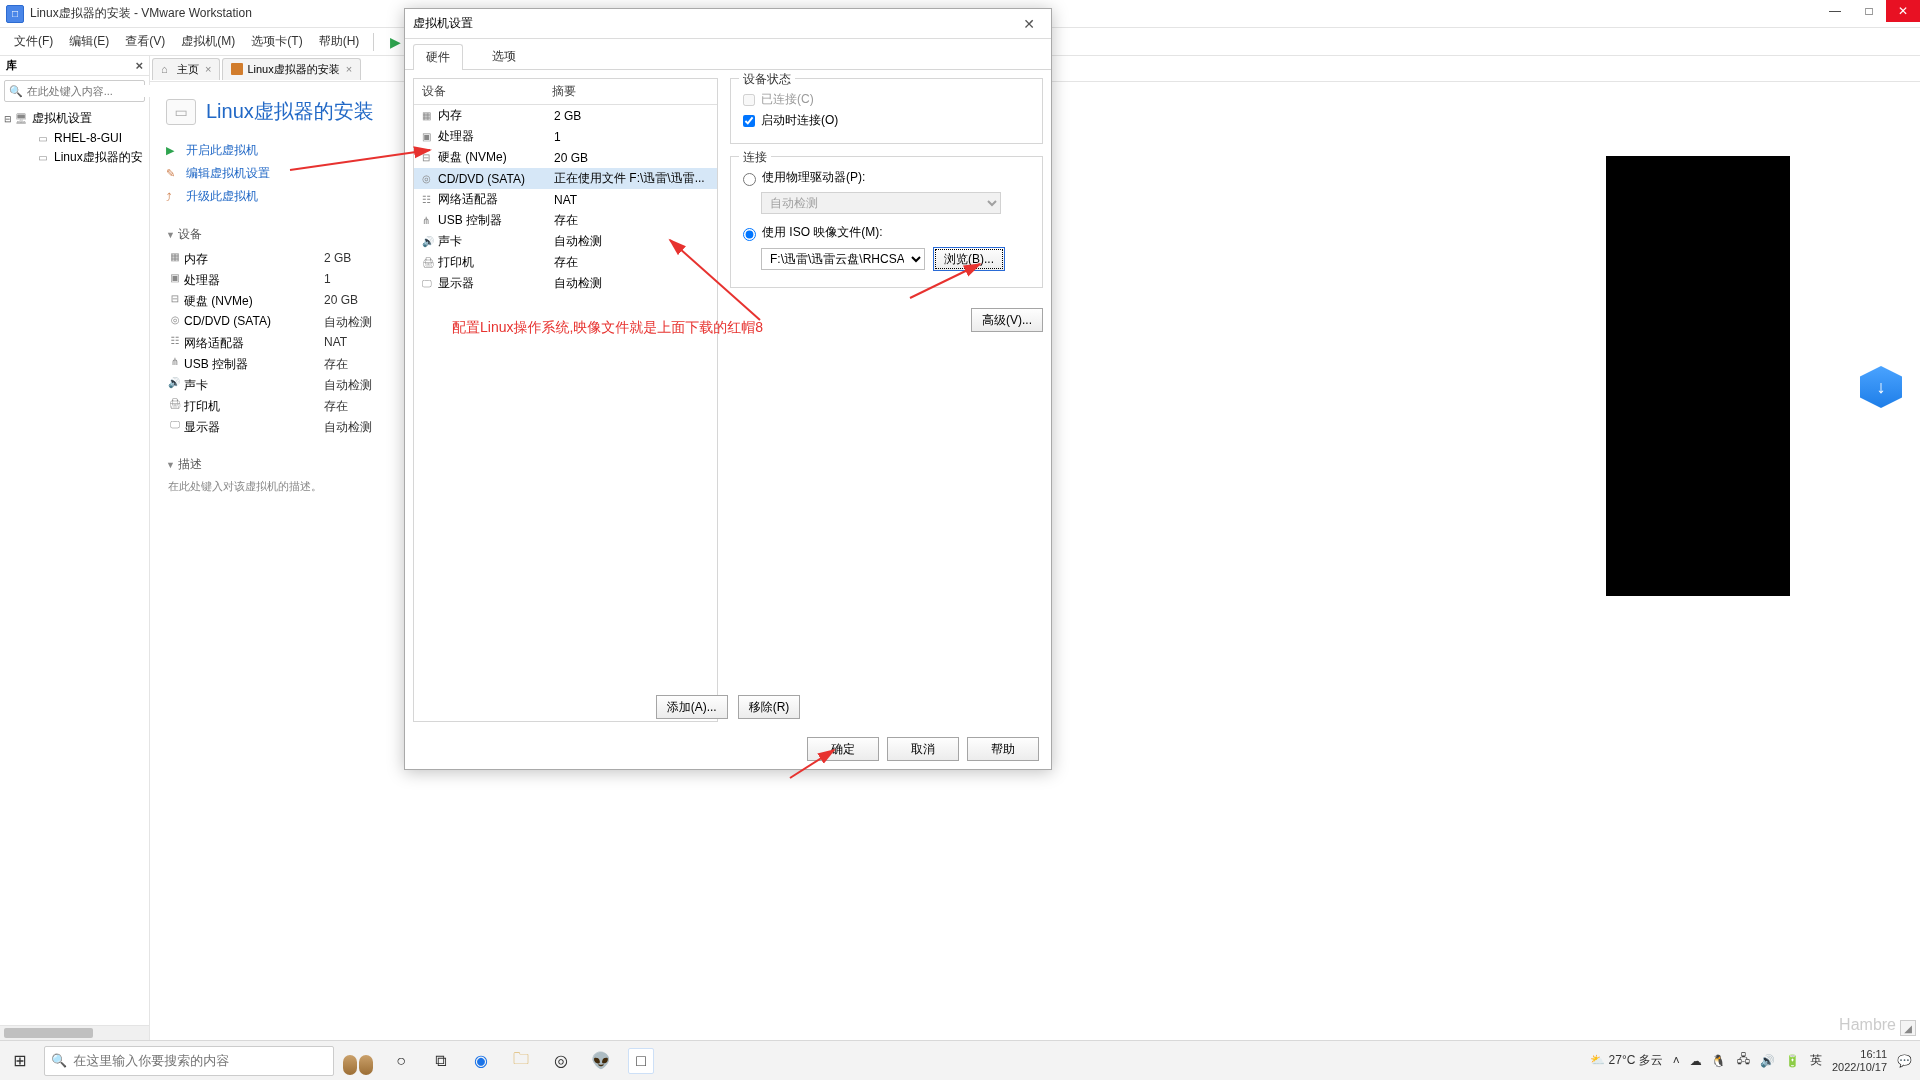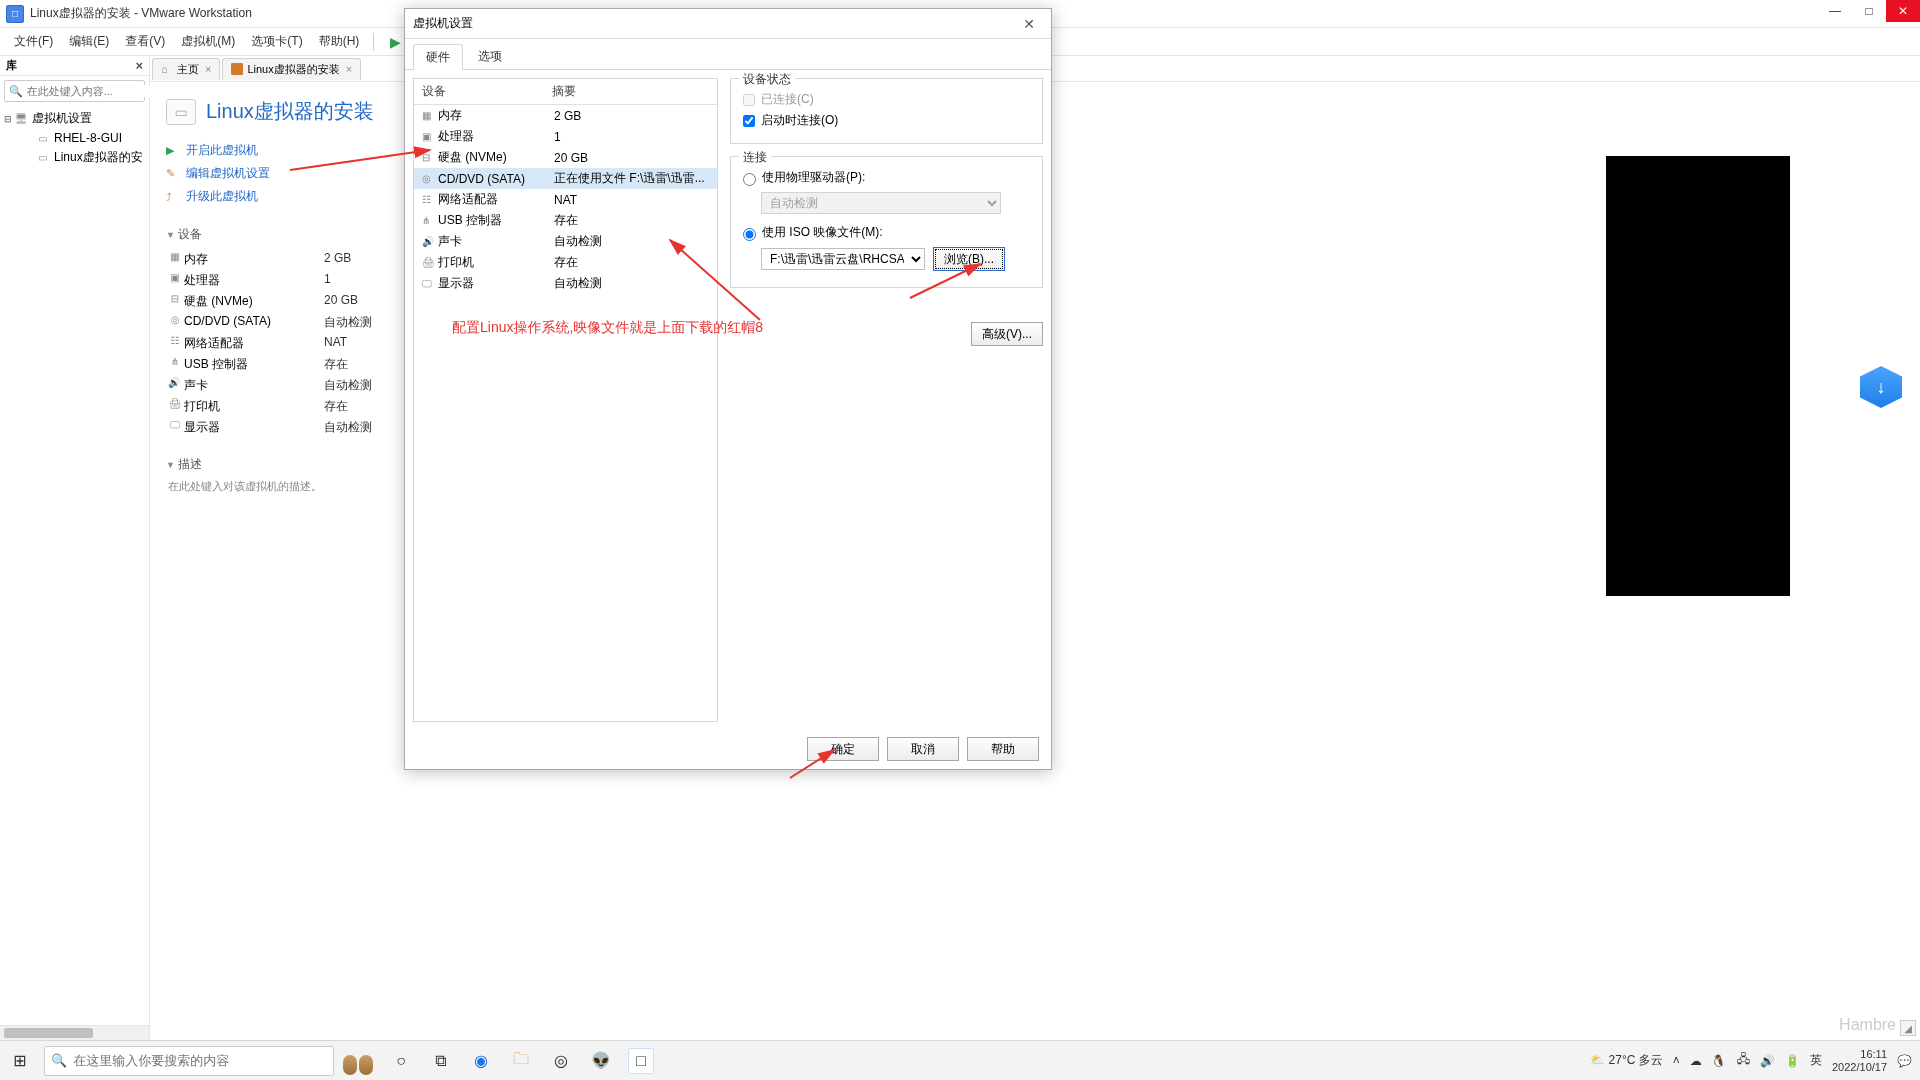--- a/index.html
+++ b/index.html
@@ -67,21 +67,21 @@
 
 
 .bird { position:absolute; right:18px; top:310px; width:42px; height:42px; background:linear-gradient(#4aa3ff,#1e7ee8); clip-path: polygon(50% 0%, 100% 25%, 100% 75%, 50% 100%, 0% 75%, 0% 25%); display:flex;align-items:center;justify-content:center;color:#fff;font-size:18px;}
 
 
 .dialog-mask { position:absolute; left:404px; top:8px; width:648px; height:762px; background:#fff; border:1px solid #a9a9a9; box-shadow:0 2px 16px rgba(0,0,0,0.25);}
 .dialog-title { height:30px; display:flex; align-items:center; padding:0 8px; font-size:12px; border-bottom:1px solid #dcdcdc;}
 .dialog-title .spacer{flex:1;}
 .dialog-title .x { width:28px; height:20px; display:flex;align-items:center;justify-content:center;font-size:14px;color:#555;}
 .dlg-tabs { display:flex; padding: 4px 8px 0 8px; border-bottom:1px solid #d6d6d6;}
-.dlg-tabs .t { padding: 4px 12px; font-size:12px; color:#333; border:1px solid transparent; border-bottom:none; border-radius:3px 3px 0 0; margin-right:2px;}
+.dlg-tabs .t { padding: 4px 12px; font-size:12px; color:#333; border:1px solid transparent; border-bottom:none; border-radius:3px 3px 0 0; margin-right:16px;}
 .dlg-tabs .t.active { background:#fff; border-color:#d6d6d6; position:relative; top:1px;}
 .dlg-body { display:flex; height: calc(100% - 30px - 28px - 42px); padding: 8px;}
 .dev-list { width:305px; border:1px solid #d6d6d6; background:#fff; font-size:12px; margin-right:12px; display:flex; flex-direction:column; position:relative;}
 .dev-list .hdr { display:flex; padding:4px 8px; border-bottom:1px solid #e0e0e0; color:#444;}
 .dev-list .hdr .c1{width:130px;}
 .dev-list .row { display:flex; padding:2px 8px; align-items:center;}
 .dev-list .row.sel { background:#d6e7f7;}
 .dev-list .row .ic{width:16px;color:#888;font-size:10px;}
 .dev-list .row .c1{width:116px;}
 .dev-list .row .c2{flex:1; white-space:nowrap; overflow:hidden; text-overflow:ellipsis;}
@@ -92,21 +92,21 @@
 .chk-row { display:flex; align-items:center; padding:2px 0;}
 .chk-row input[type=checkbox]{margin-right:6px; width:12px;height:12px;}
 .chk-row.dis { color:#9a9a9a;}
 .radio-row { display:flex; align-items:flex-end; padding:2px 0;}
 .radio-row input[type=radio]{margin-right:6px;}
 .inline-select { margin:4px 0 8px 18px; width:240px; height:22px; border:1px solid #bfbfbf; background:#ececec; color:#7a7a7a; padding:0 4px; font-size:12px;}
 .iso-row { display:flex; align-items:center; margin:4px 0 4px 18px;}
 .iso-row .iso-select{ width:164px; height:22px; border:1px solid #bfbfbf; background:#fff; padding:0 4px; font-size:12px;}
 .btn-std { height:24px; padding:0 10px; border:1px solid #a5a5a5; background:linear-gradient(#fefefe,#ececec); font-size:12px; display:inline-flex; align-items:center; justify-content:center; cursor:pointer;}
 .btn-std.focus { outline:1px dotted #000; outline-offset:-3px; border:1px solid #2a6bd6;}
-.adv-row { display:flex; justify-content:flex-end; margin-top:22px;}
+.adv-row { display:flex; justify-content:flex-end; margin-top:8px;}
 
 .dlg-add-remove { position:absolute; left:0; right:0; bottom:42px; display:flex; justify-content:center; gap:10px; padding-bottom:8px;}
 .dlg-foot { position:absolute; bottom:8px; right:12px; display:flex; gap:8px;}
 .dlg-foot .btn-std { width:72px; justify-content:center;}
 
 
 .anno { position:absolute; color:#e7322f; font-size:14px; pointer-events:none;}
 .arrow-svg { position:absolute; pointer-events:none; }
 
 
@@ -375,20 +375,24 @@
           <span style="width:8px;"></span>
           <button class="btn-std focus">浏览(B)...</button>
         </div>
       </div>
       <div class="adv-row">
         <button class="btn-std">高级(V)...</button>
       </div>
     </div>
   </div>
 
+  <div class="dlg-add-remove">
+    <button class="btn-std">添加(A)...</button>
+    <button class="btn-std">移除(R)</button>
+  </div>
   <div class="dlg-foot">
     <button class="btn-std">确定</button>
     <button class="btn-std">取消</button>
     <button class="btn-std">帮助</button>
   </div>
 </div>
 
 <svg class="arrow-svg" style="left:280px;top:140px;width:160px;height:40px;">
   <defs>
       <marker id="ah1" markerWidth="10" markerHeight="10" refX="8" refY="3" orient="auto">

